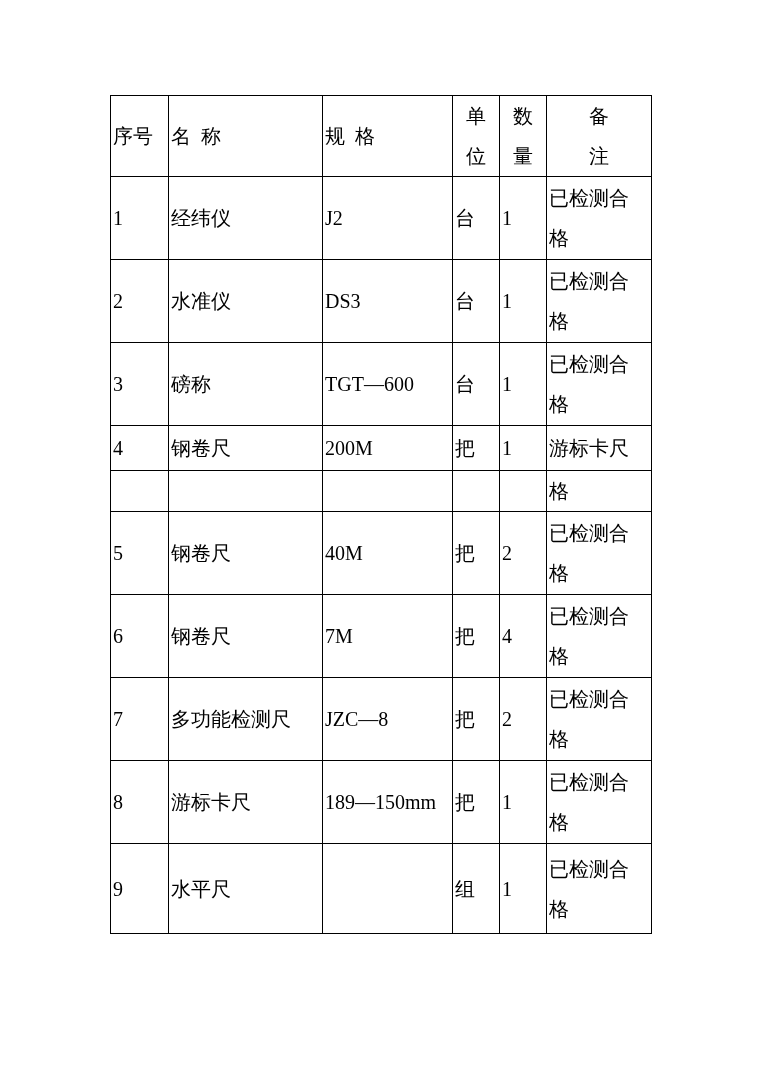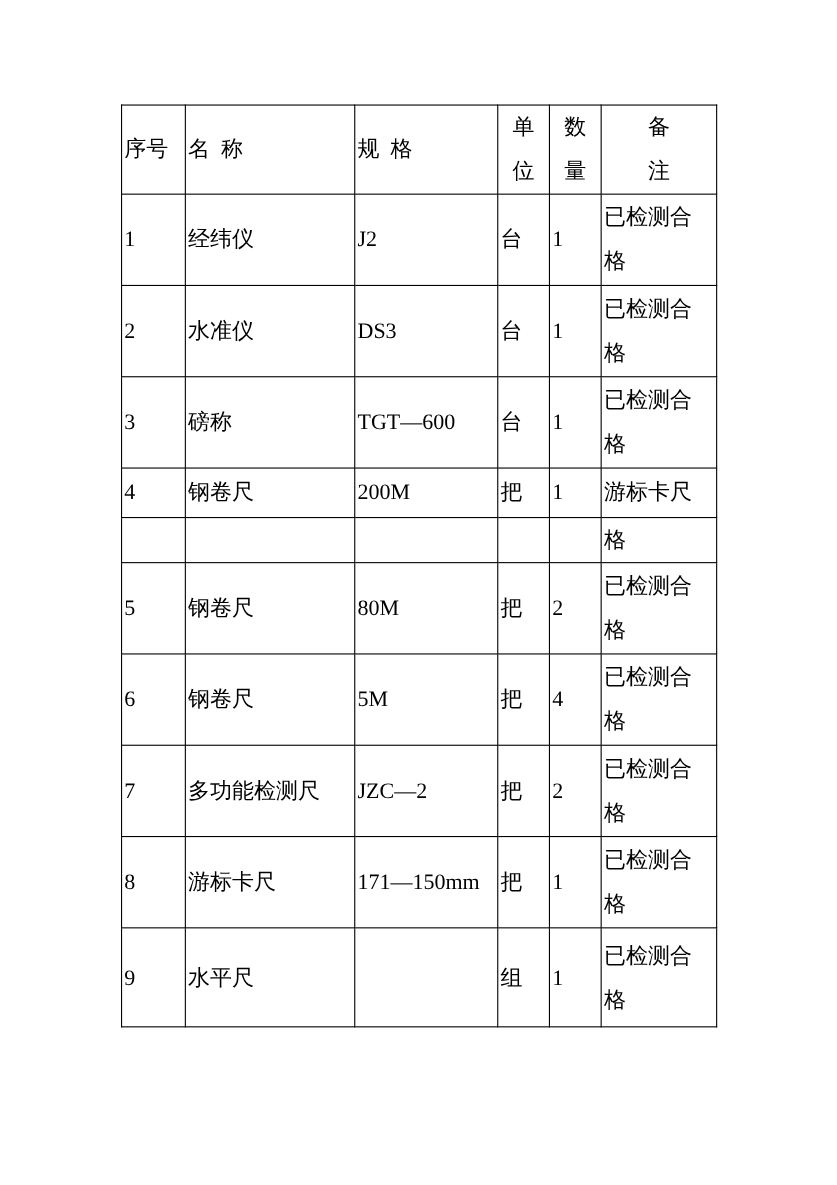--- a/index.html
+++ b/index.html
@@ -110,45 +110,45 @@
           <td></td>
           <td></td>
           <td></td>
           <td></td>
           <td></td>
           <td class="note">格</td>
         </tr>
         <tr style="height: 83px;">
           <td>5</td>
           <td>钢卷尺</td>
-          <td>80M</td>
+          <td>40M</td>
           <td>把</td>
           <td>2</td>
           <td class="note">已检测合格</td>
         </tr>
         <tr style="height: 83px;">
           <td>6</td>
           <td>钢卷尺</td>
-          <td>5M</td>
+          <td>7M</td>
           <td>把</td>
           <td>4</td>
           <td class="note">已检测合格</td>
         </tr>
         <tr style="height: 83px;">
           <td>7</td>
           <td>多功能检测尺</td>
-          <td>JZC—2</td>
+          <td>JZC—8</td>
           <td>把</td>
           <td>2</td>
           <td class="note">已检测合格</td>
         </tr>
         <tr style="height: 83px;">
           <td>8</td>
           <td>游标卡尺</td>
-          <td>171—150mm</td>
+          <td>189—150mm</td>
           <td>把</td>
           <td>1</td>
           <td class="note">已检测合格</td>
         </tr>
         <tr style="height: 90px;">
           <td>9</td>
           <td>水平尺</td>
           <td></td>
           <td>组</td>
           <td>1</td>

